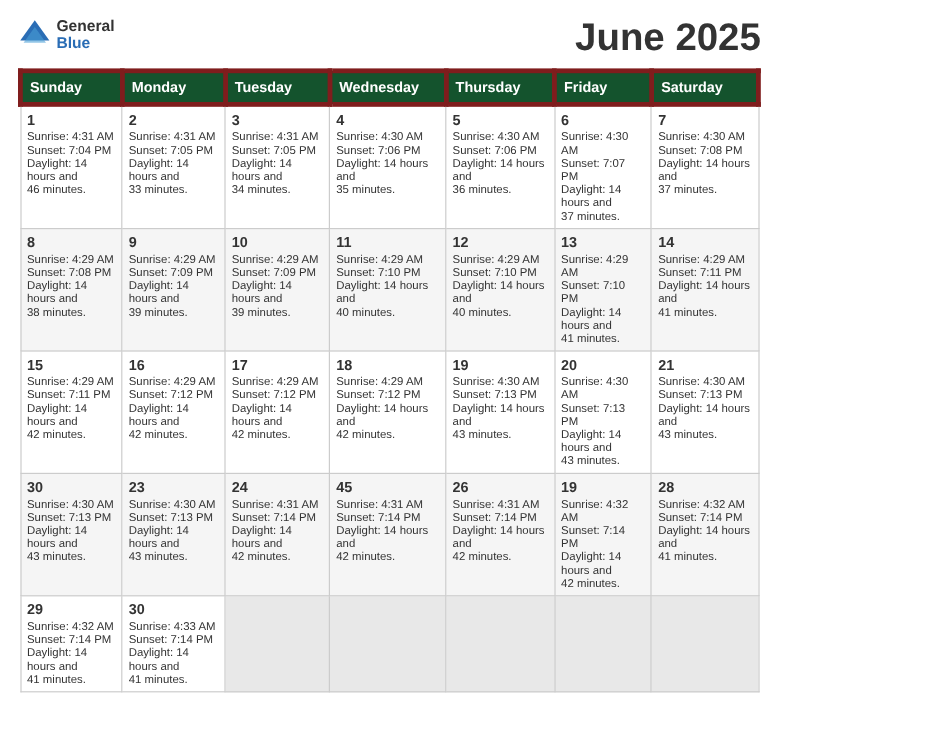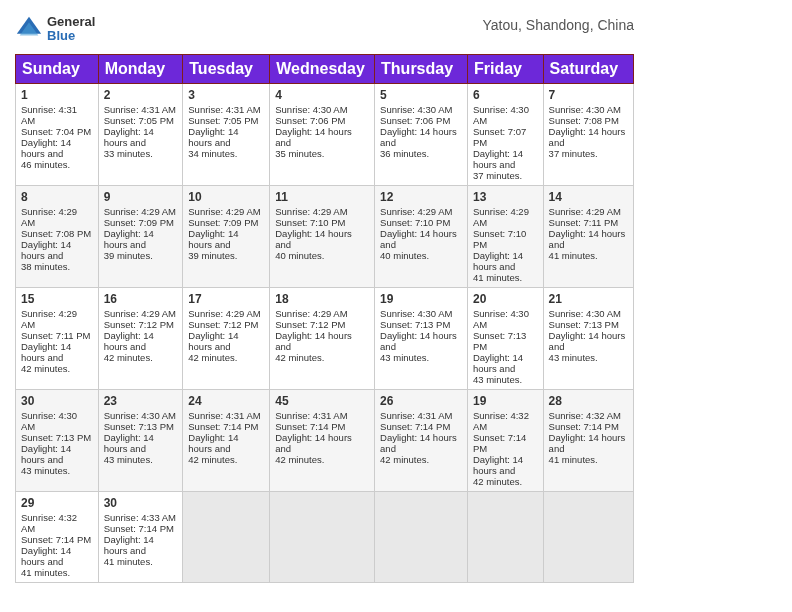--- a/index.html
+++ b/index.html
@@ -53,27 +53,27 @@
       font-size: 14px;
       color: #555;
       margin-top: 2px;
     }
     .calendar {
       width: 100%;
       border-collapse: collapse;
       border: 1px solid #ccc;
     }
     .calendar th {
-      background: #6d28d9;
+      background: #14532d;
       color: #fff;
-      font-size: 16px;
+      font-size: 12px;
       font-weight: bold;
       padding: 5px 6px;
       text-align: left;
-      border: 1px solid #7f1d1d;
+      border: 4px solid #7f1d1d;
     }
     .calendar td {
       vertical-align: top;
       border: 1px solid #ccc;
       padding: 4px 5px;
       width: 113px;
       height: 80px;
       font-size: 9.5px;
       color: #333;
       background: #fff;
@@ -103,21 +103,21 @@
       <svg class="logo-icon" viewBox="0 0 30 30" xmlns="http://www.w3.org/2000/svg">
         <polygon points="15,2 28,20 2,20" fill="#2a6db5"></polygon>
         <polygon points="15,8 25,22 5,22" fill="#4a9fd5" opacity="0.6"></polygon>
       </svg>
       <div class="logo-text">
         <span class="logo-general">General</span>
         <span class="logo-blue">Blue</span>
       </div>
     </div>
     <div class="title-area">
-      <div class="subtitle">Yatou, Shandong, China</div>
+      <div class="month-title">June 2025</div>
     </div>
   </div>
 
   <table class="calendar">
     <thead>
       <tr>
         <th>Sunday</th>
         <th>Monday</th>
         <th>Tuesday</th>
         <th>Wednesday</th>

